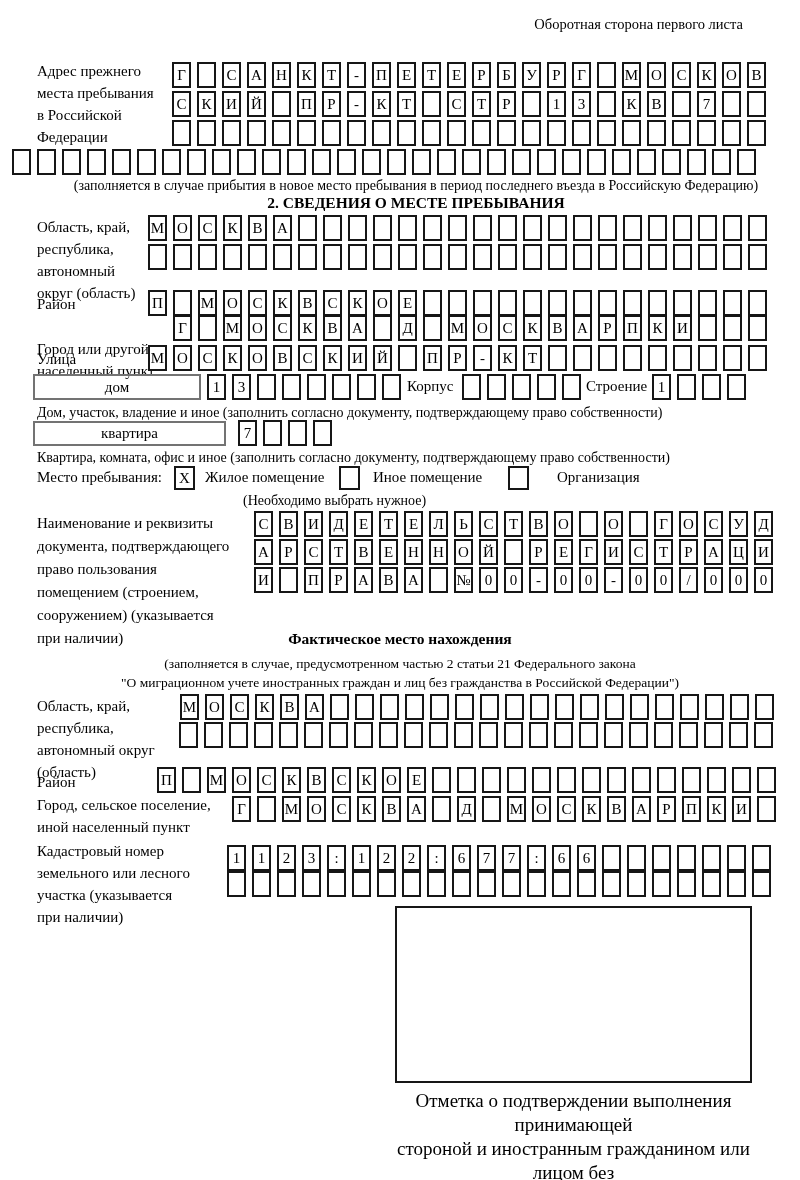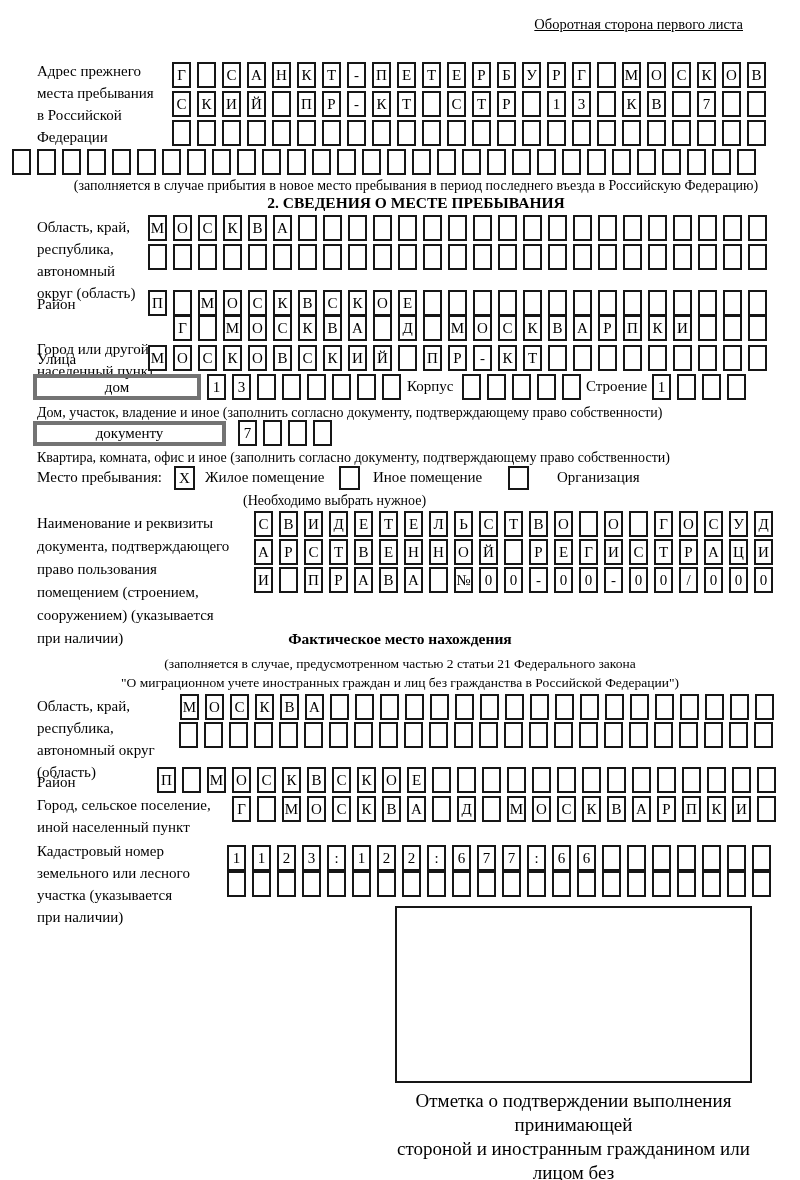--- a/index.html
+++ b/index.html
@@ -37,21 +37,21 @@
     width:19px; height:26px;
     border:2px solid #161616;
     margin-right:6px;
     display:flex; align-items:center; justify-content:center;
     font-size:15px;
     font-family:"Liberation Serif", serif;
   }
   .wbox {
     position:absolute;
     box-sizing:border-box;
-    border:4px solid #737373;
+    border:2px solid #737373;
     display:flex; align-items:center; justify-content:center;
     font-size:15px;
   }
   .chk {
     position:absolute;
     box-sizing:border-box;
     width:21px; height:24px;
     border:2px solid #161616;
     display:flex; align-items:center; justify-content:center;
     font-size:15px;
@@ -76,21 +76,21 @@
     position:absolute;
     font-size:19px;
     line-height:24px;
     white-space:pre-line;
     text-align:center;
   }
 </style>
 </head>
 <body>
 
-<div class="abs" style="top:16px; right:57px; font-size:14.5px;text-decoration:underline;">Оборотная сторона первого листа</div>
+<div class="abs" style="top:16px; right:57px; font-size:14.5px;">Оборотная сторона первого листа</div>
 
 <div class="lbl" style="left:37px; top:60px; width:140px;">Адрес прежнего
 места пребывания
 в Российской
 Федерации</div>
 
 <div class="crow" style="left:172px; top:62px;">
     <span class="cb">Г</span>
     <span class="cb"></span>
     <span class="cb">С</span>
@@ -373,21 +373,21 @@
 <div class="inline-lbl" style="left:586px; top:378px;">Строение</div>
 <div class="crow" style="left:652px; top:374px;">
     <span class="cb">1</span>
     <span class="cb"></span>
     <span class="cb"></span>
     <span class="cb"></span>
   </div>
 
 <div class="cap" style="left:37px; top:404px;">Дом, участок, владение и иное (заполнить согласно документу, подтверждающему право собственности)</div>
 
-<div class="wbox" style="left:33px; top:421px; width:193px; height:25px;">документу</div>
+<div class="wbox" style="left:33px; top:421px; width:193px; height:25px;">квартира</div>
 <div class="crow" style="left:238px; top:420px;">
     <span class="cb">7</span>
     <span class="cb"></span>
     <span class="cb"></span>
     <span class="cb"></span>
   </div>
 
 <div class="cap" style="left:37px; top:449px;">Квартира, комната, офис и иное (заполнить согласно документу, подтверждающему право собственности)</div>
 
 <div class="inline-lbl" style="left:37px; top:469px;">Место пребывания:</div>

